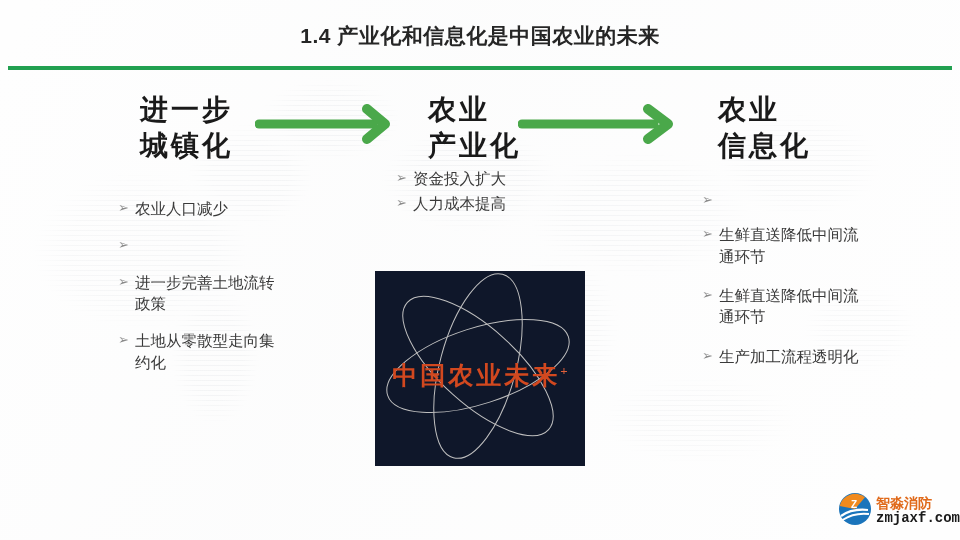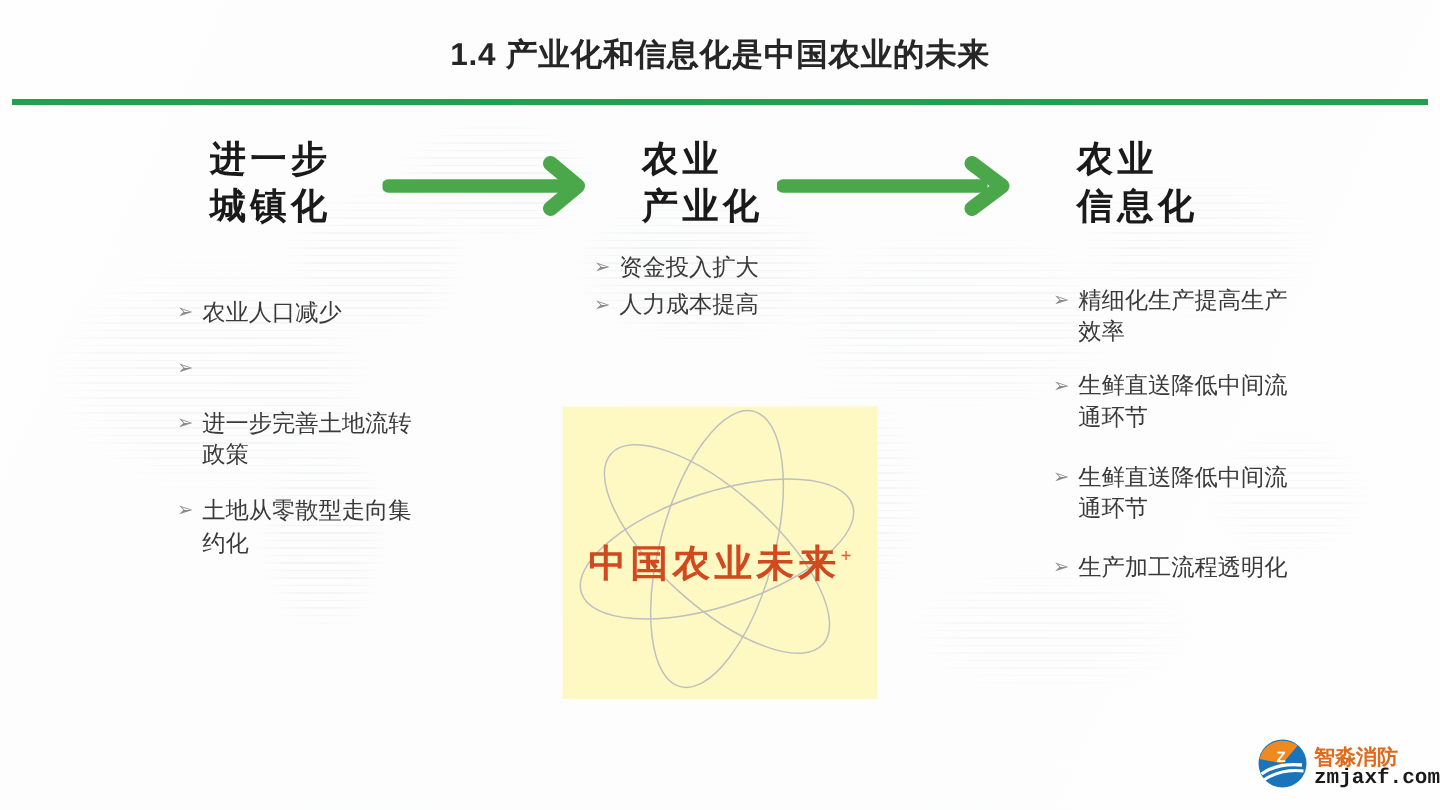--- a/index.html
+++ b/index.html
@@ -72,21 +72,21 @@
     top: 66px; left: 8px;
     width: 944px; height: 4px;
     background: #21a050;
   }
 
   
   .stage-head {
     position: absolute;
     font-family: "Liberation Serif", "DejaVu Serif", serif;
     font-weight: bold;
-    font-size: 24px;
+    font-size: 28px;
     color: #1a1a1a;
     line-height: 1.28;
     letter-spacing: 3px;
     white-space: pre-line;
   }
   #head-1 { left: 140px; top: 92px; }
   #head-2 { left: 428px; top: 92px; }
   #head-3 { left: 718px; top: 92px; }
 
   
@@ -119,21 +119,21 @@
     line-height: 1.55;
     margin-right: 6px;
   }
   .bullet-text { flex: 1 1 auto; }
 
   
   #logo-block {
     position: absolute;
     left: 375px; top: 271px;
     width: 210px; height: 195px;
-    background: #fef9c3;
+    background: #0f172a;
     overflow: hidden;
     text-decoration: underline;
   }
   #logo-block svg { display: block; }
   .logo-word {
     position: absolute;
     left: 0; right: 0;
     top: 88px;
     text-align: center;
     font-family: "Liberation Serif", "DejaVu Serif", serif;
@@ -229,21 +229,20 @@
     </div>
     <div class="bullet">
       <span class="bullet-mark">➢</span>
       <span class="bullet-text">人力成本提高</span>
     </div>
   </div>
 
   <div class="col" id="col-3">
     <div class="bullet">
       <span class="bullet-mark">➢</span>
-      <span class="bullet-text">精细化生产提高生产效率</span>
     </div>
     <div class="bullet">
       <span class="bullet-mark">➢</span>
       <span class="bullet-text">生鲜直送降低中间流通环节</span>
     </div>
     <div class="bullet gap">
       <span class="bullet-mark">➢</span>
       <span class="bullet-text">生鲜直送降低中间流通环节</span>
     </div>
     <div class="bullet gap">

